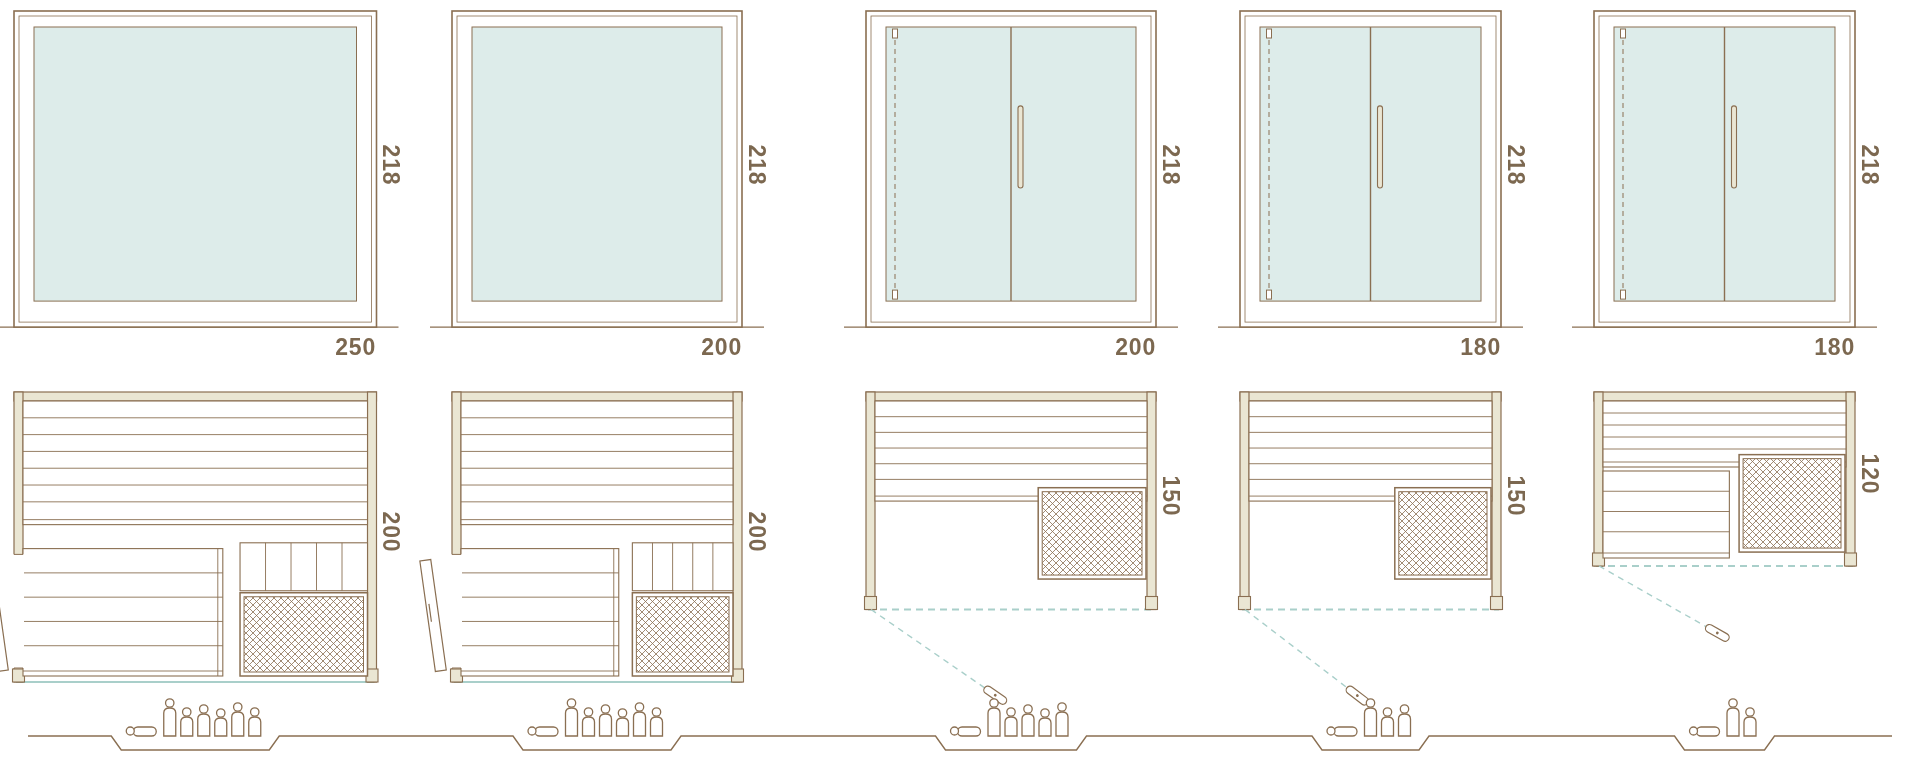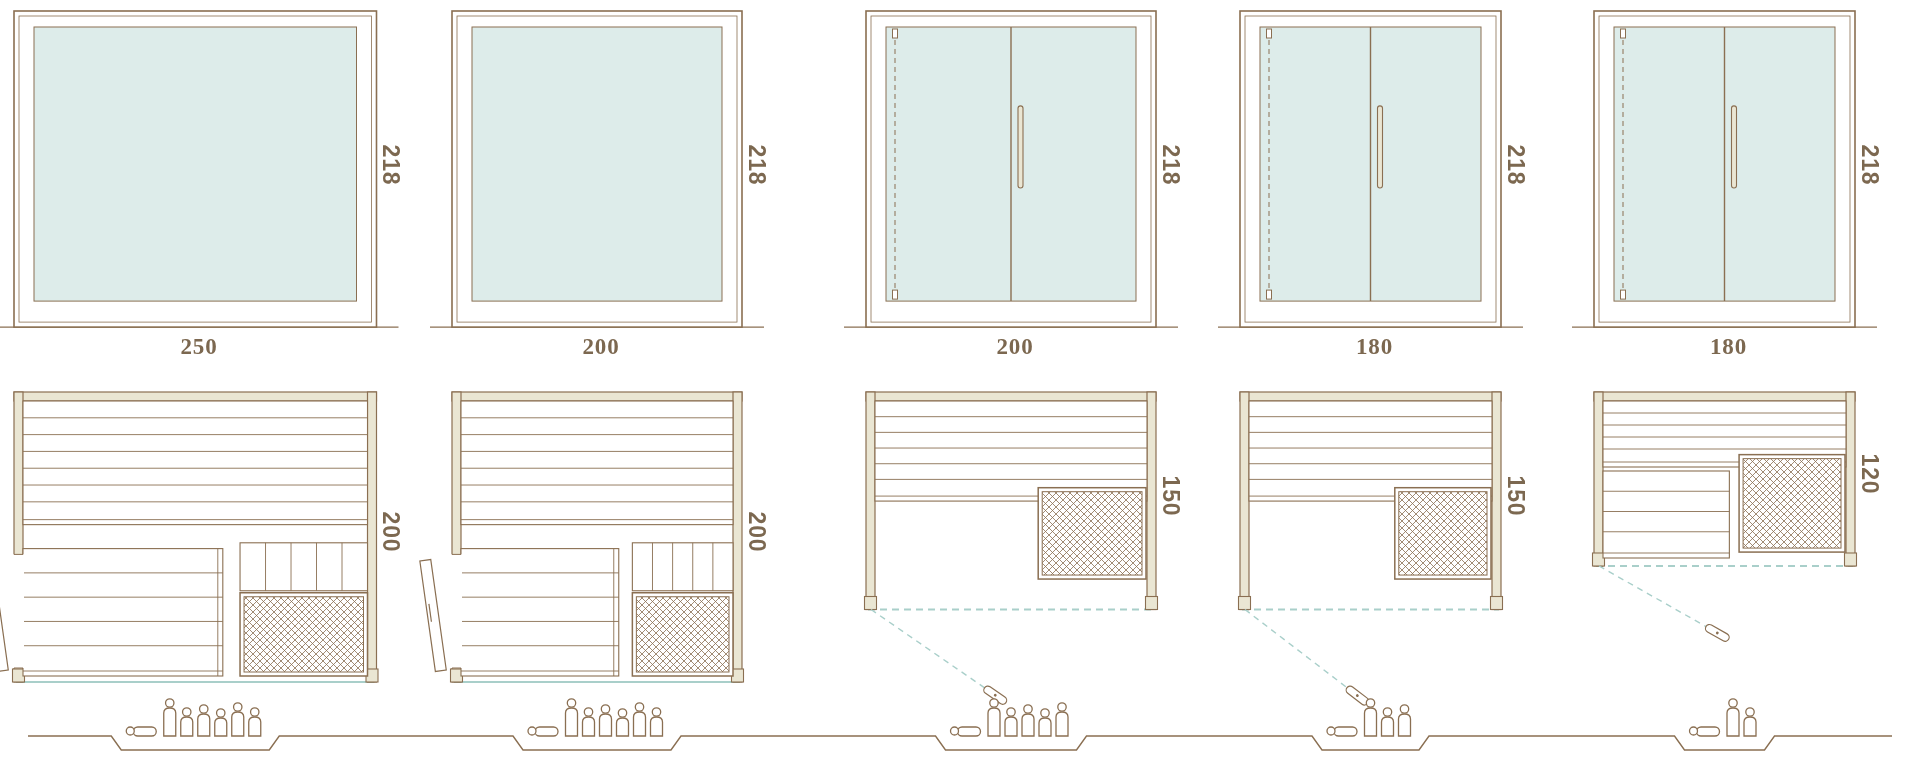--- a/index.html
+++ b/index.html
@@ -8,21 +8,21 @@
   .unit{position:absolute;top:0;height:770px;}
   .u0{left:14px;width:362px;}
   .u1{left:452px;width:290px;}
   .u2{left:866px;width:290px;}
   .u3{left:1240px;width:261px;}
   .u4{left:1594px;width:261px;}
   svg.elevation{position:absolute;left:-22px;top:8px;overflow:visible;}
   svg.plan{position:absolute;left:-34px;top:388px;overflow:visible;}
   .dim{font-weight:700;font-size:23px;color:#7c6850;letter-spacing:.8px;
        font-family:"Liberation Sans",sans-serif;line-height:26px;}
-  .width{position:absolute;top:334px;left:8px;right:0;text-align:center;font-family:Liberation Serif, serif;}
+  .width{position:absolute;top:334px;left:8px;right:0;text-align:right;}
   .height{position:absolute;top:152px;right:-38px;width:46px;text-align:center;
           transform:rotate(90deg);}
   .depth{position:absolute;right:-38px;width:46px;text-align:center;transform:rotate(90deg);}
   .dep200{top:519px;} .dep150{top:483px;} .dep120{top:461px;}
   #ground{position:absolute;left:0;top:688px;}
 </style>
 </head>
 <body>
 
 <div class="page">

